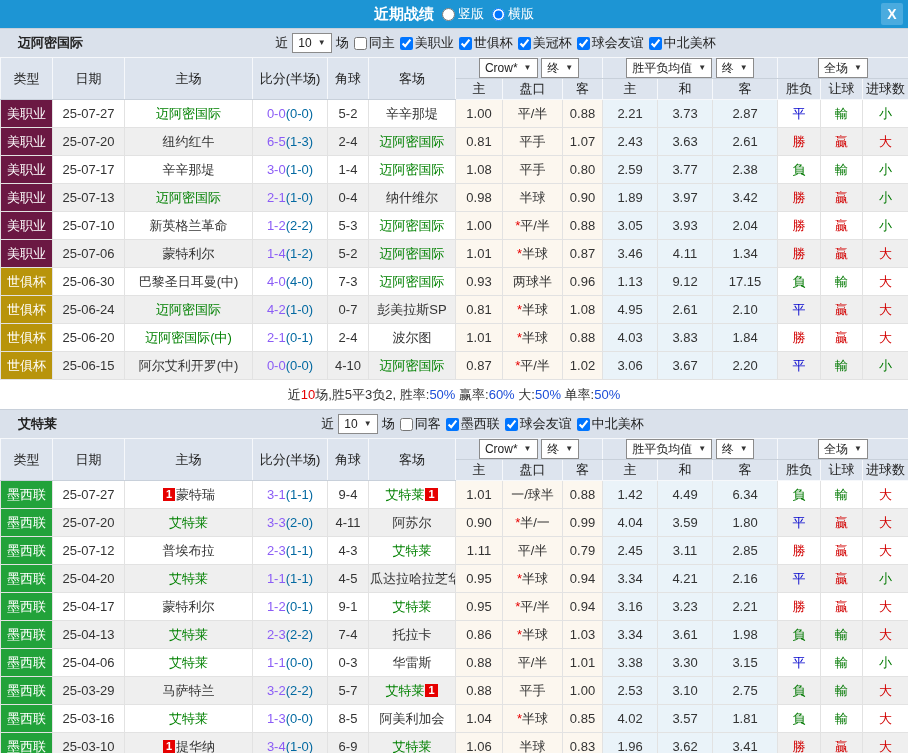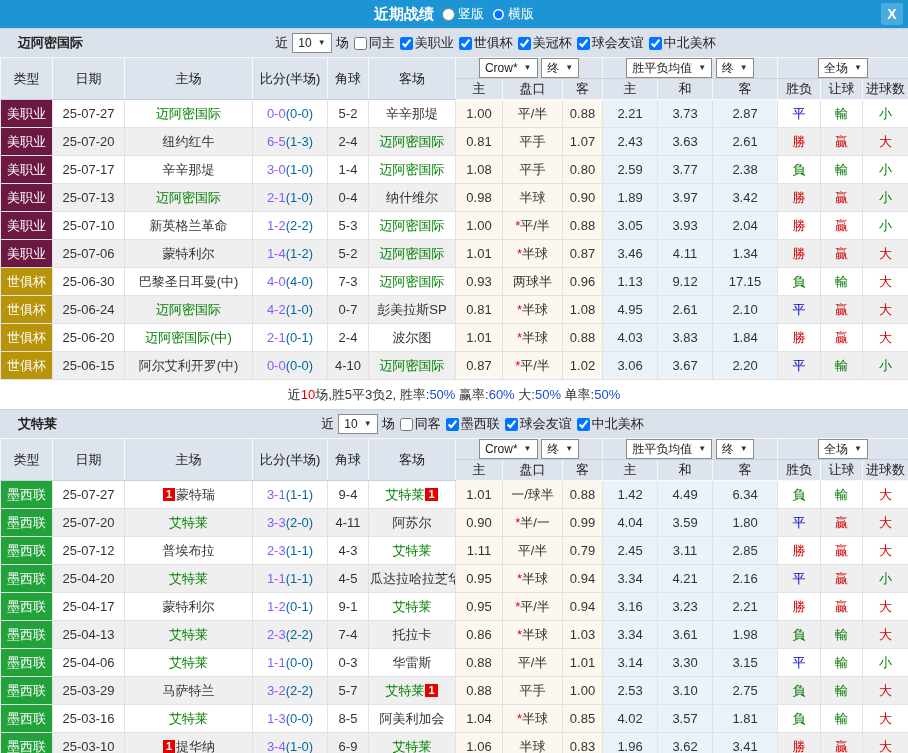--- a/index.html
+++ b/index.html
@@ -547,21 +547,21 @@
         <tr class="odd">
           <td class="type" style="background:#22a23a">墨西联</td>
           <td>25-04-06</td>
           <td><span class="green-team">艾特莱</span></td>
           <td><span class="ft">1-1</span><span class="ht">(0-0)</span></td>
           <td>0-3</td>
           <td><span class="">华雷斯</span></td>
           <td class="crow">0.88</td>
           <td class="crow"><span>平/半</span></td>
           <td class="crow">1.01</td>
-          <td class="avg">3.14</td>
+          <td class="avg">3.38</td>
           <td class="avg">3.30</td>
           <td class="avg">3.15</td>
           <td><span class="res-b">平</span></td>
           <td><span class="res-g">輸</span></td>
           <td><span class="res-g">小</span></td>
         </tr>
         <tr class="even">
           <td class="type" style="background:#22a23a">墨西联</td>
           <td>25-03-29</td>
           <td><span class="">马萨特兰</span></td>

